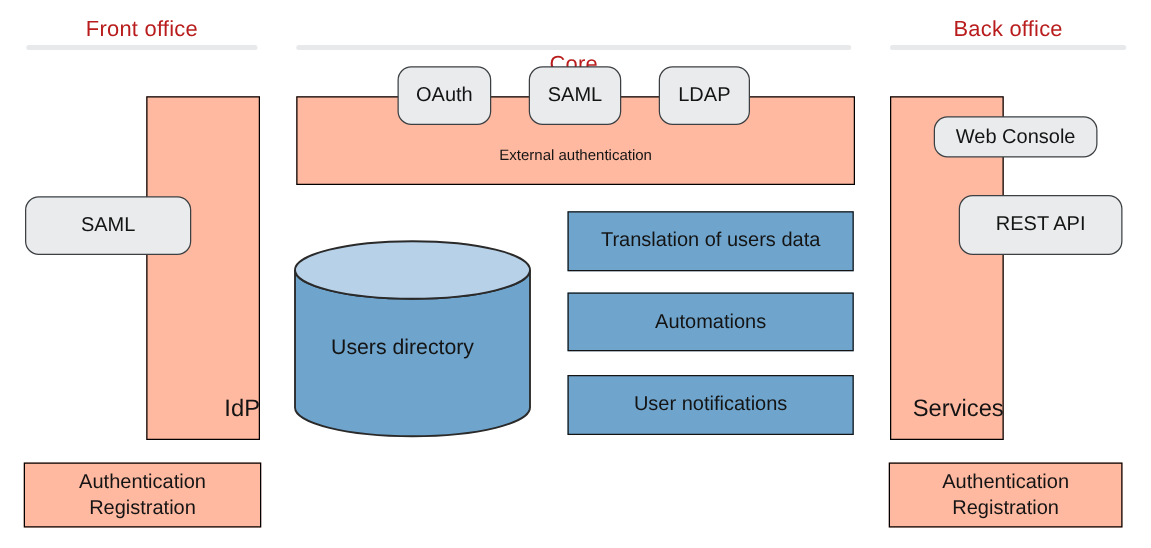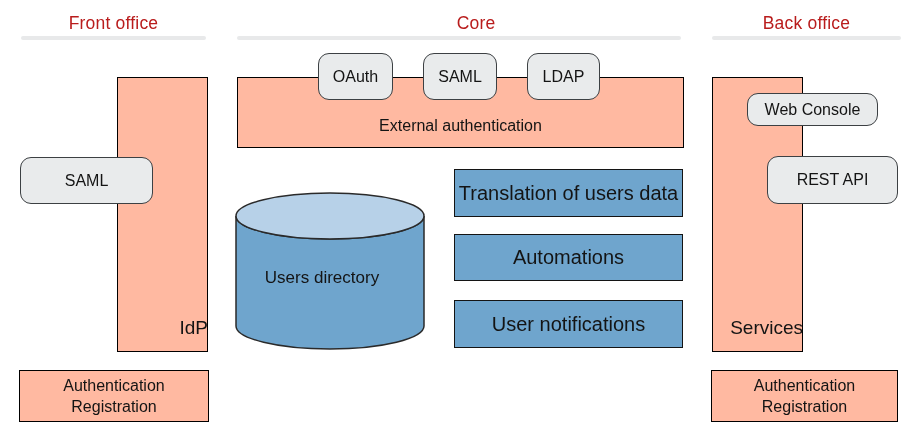--- a/index.html
+++ b/index.html
@@ -50,37 +50,37 @@
     position: absolute;
     left: 454px;
     width: 229px;
     height: 48px;
     background: var(--blue, #6fa5cd);
     border: 1px solid #141414;
     box-sizing: border-box;
     display: flex;
     align-items: center;
     justify-content: center;
-    font-size: 20px;
+    font-size: 16px;
   }
   .col-label {
     position: absolute;
     width: 91px;
     text-align: right;
     font-size: 19px;
     top: 317px;
     z-index: 2;
   }
   .ext-label {
     position: absolute;
     left: 237px;
     top: 117px;
     width: 447px;
     text-align: center;
-    font-size: 16px;
+    font-size: 12px;
     z-index: 2;
   }
   .footer-box {
     position: absolute;
     top: 370px;
     height: 52px;
     background: var(--salmon, #ffb9a1);
     border: 1px solid var(--outline, #000);
     box-sizing: border-box;
     display: flex;
@@ -104,21 +104,21 @@
   }
 </style>
 </head>
 <body>
 
 <div class="canvas">
 
   <div class="hdr" style="left:21px; width:185px;">Front office</div>
   <div class="rule" style="left:21px; width:185px;"></div>
 
-  <div class="hdr" style="left:254px; width:444px;">Core</div>
+  <div class="hdr" style="left:237px; width:444px;margin-top:28px;">Core</div>
   <div class="rule" style="left:237px; width:444px;"></div>
 
   <div class="hdr" style="left:712px; width:189px;text-align:center;">Back office</div>
   <div class="rule" style="left:712px; width:189px;"></div>
 
   <div class="salmon" style="left:117px; top:77px; width:91px; height:275px;"></div>
   <div class="col-label" style="left:117px;">IdP</div>
   <div class="chip" style="left:20px; top:157px; width:133px; height:47px;">
     <span>SAML</span>
   </div>

